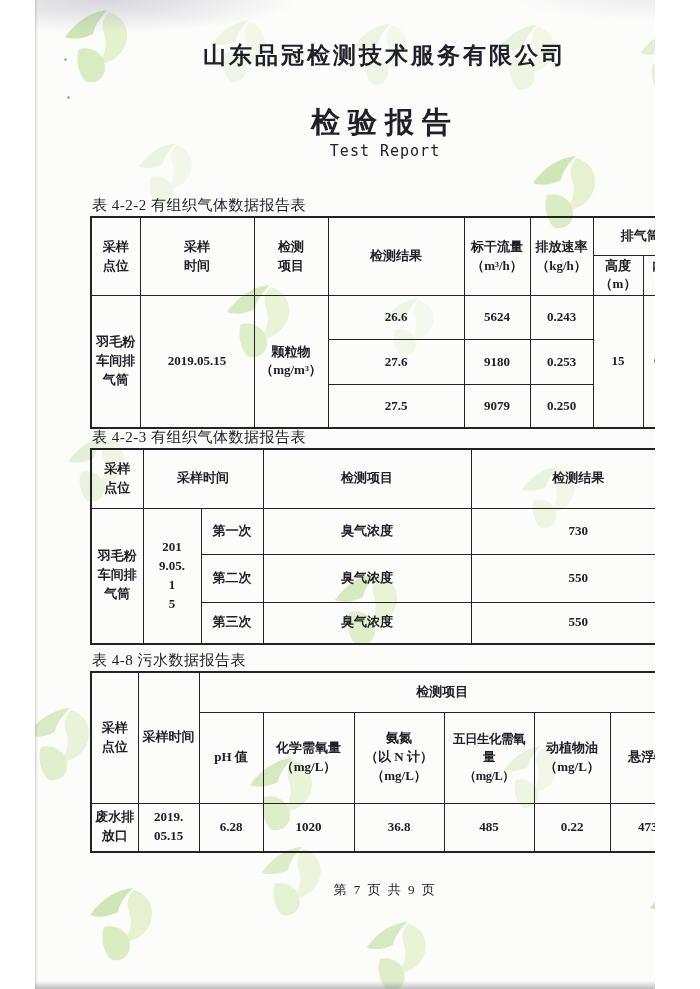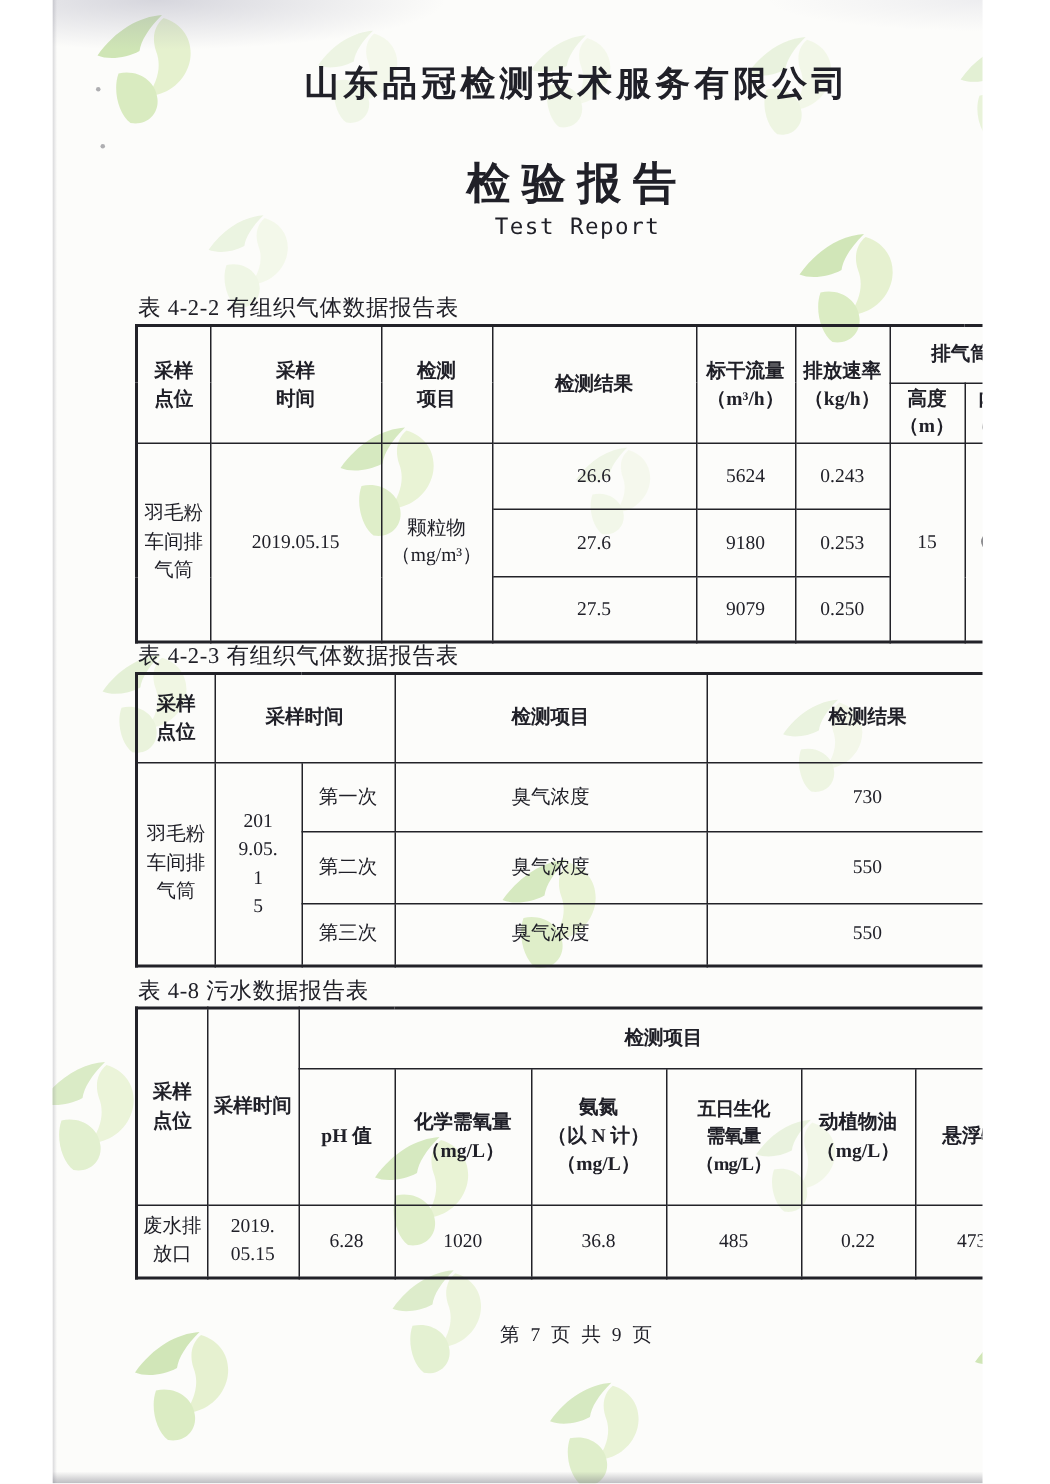--- a/index.html
+++ b/index.html
@@ -35,22 +35,22 @@
   #cap1 { top:196px; } #cap2 { top:428px; } #cap3 { top:651px; }
 
   table { position:absolute; left:55px; border-collapse:collapse; table-layout:fixed; z-index:2;
           border:2.5px solid #222228; background:transparent; }
   #table1 { top:216px; width:597px; }
   #table2 { top:448px; width:595px; }
   #table3 { top:671px; width:595px; }
   th,td { border:1.5px solid #222228; text-align:center; vertical-align:middle;
           font-size:13px; line-height:1.45; padding:1px 2px; white-space:pre-line; }
   th { font-weight:bold; }
-  td { font-weight:normal; }
-  .tight { padding:16px; font-size:12.5px; letter-spacing:-.5px; }
+  td { font-weight:bold; }
+  .tight { padding:4px; font-size:12.5px; letter-spacing:-.5px; }
   .datecell { padding:1px 15px; word-break:break-all; }
   .r38{height:38px}.r39{height:39px}.r40{height:40px}.r42{height:42px}.r43{height:43px}
   .r44{height:44px}.r45{height:45px}.r46{height:46px}.r48{height:48px}.r49{height:49px}
   .r59{height:59px}.r91{height:91px}
 
   .page-footer { top:881px; font-size:13px; letter-spacing:2px; z-index:2; }
 
   
   .wm { position:absolute; z-index:0; pointer-events:none; }
 

